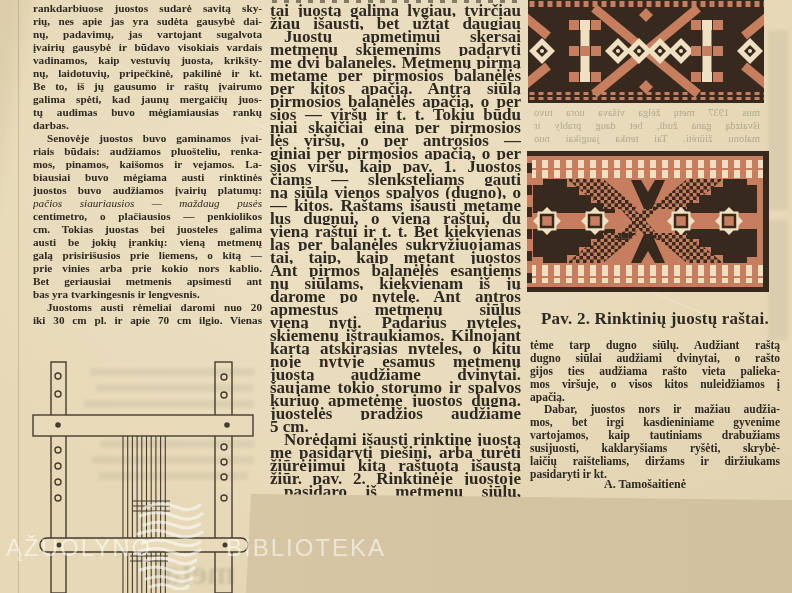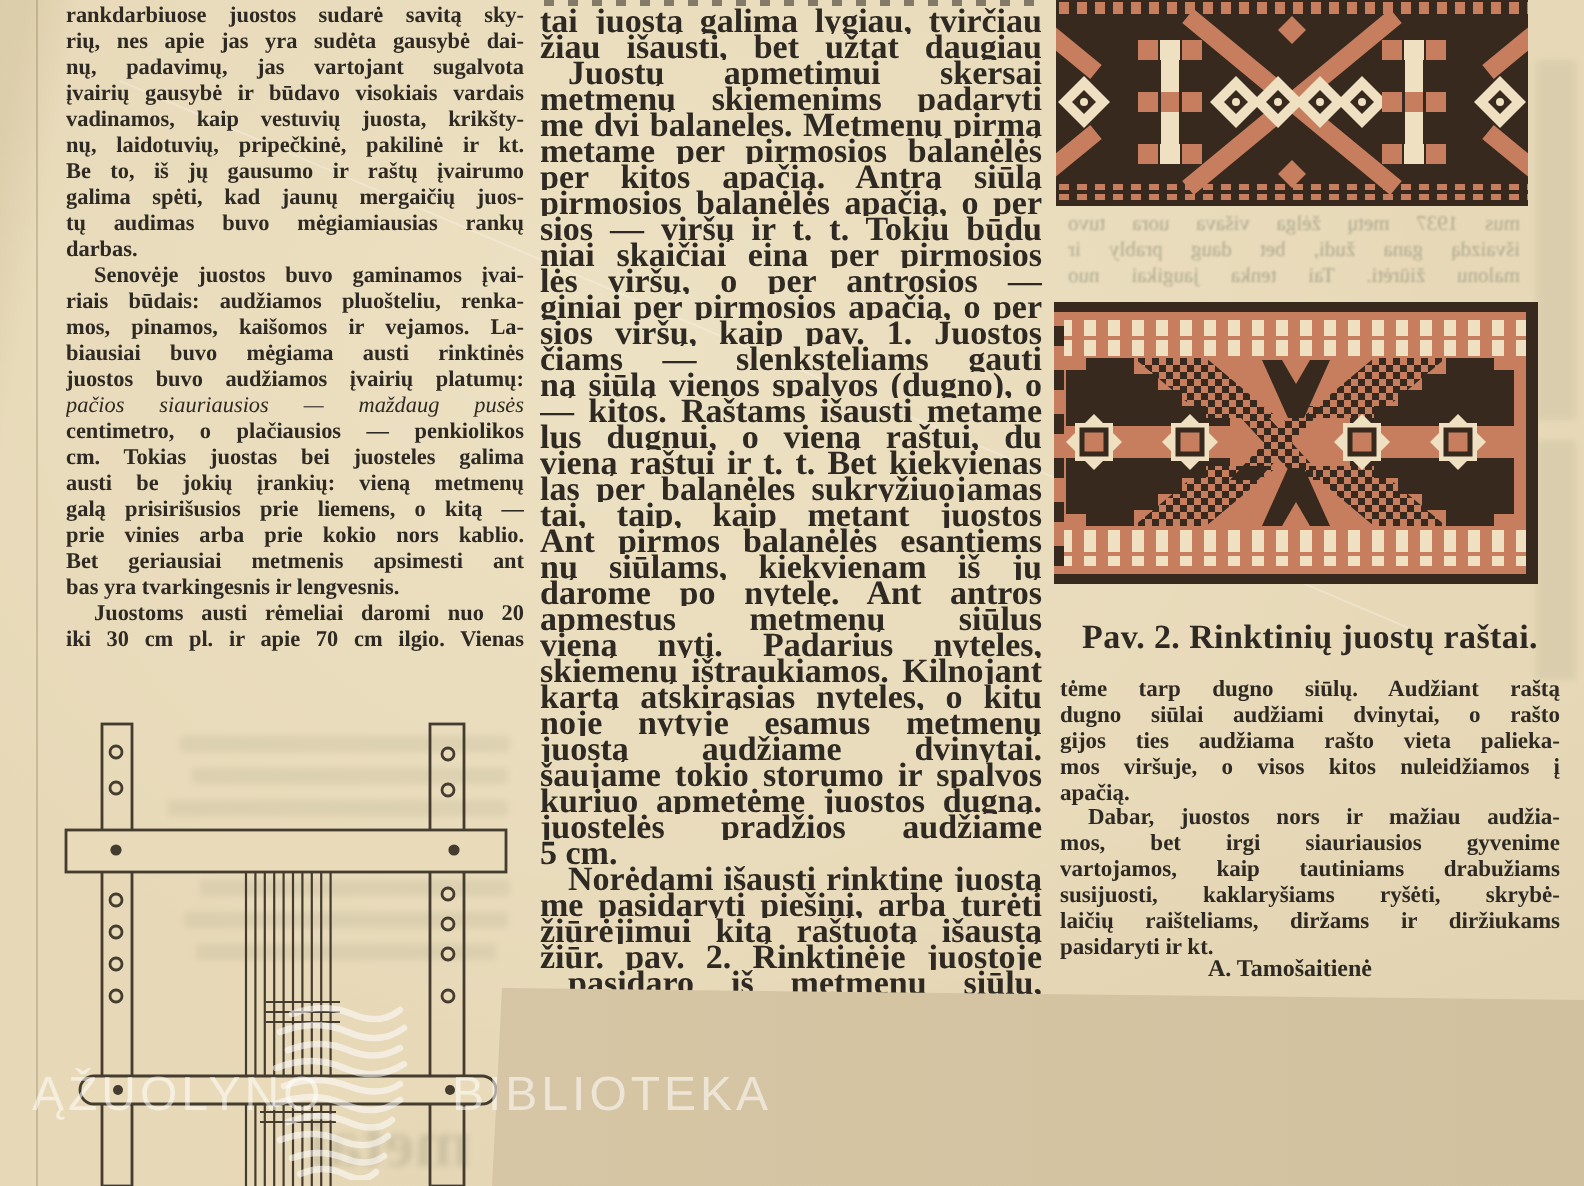--- a/index.html
+++ b/index.html
@@ -48,21 +48,21 @@
   .band1{position:absolute;left:528px;top:0;}
   .band2{position:absolute;left:527px;top:151px;}
 
   
   .flat{position:absolute;inset:0;background:linear-gradient(90deg,#d9c8a7,#d2c19f);
         clip-path:polygon(246px 593px, 251px 494px, 792px 500px, 792px 593px);}
 
   
   .wm{position:absolute;color:rgba(255,255,255,.55);
       font-family:"Liberation Sans", sans-serif;font-size:24px;letter-spacing:2px;}
-  .wm-left{left:16px;top:534px;text-align:right;}
+  .wm-left{left:6px;top:534px;text-align:right;}
   .wm-right{left:226px;top:534px;}
   .wm-logo{position:absolute;left:136px;top:502px;opacity:.55;}
 </style>
 </head>
 <body>
 
 <div class="page">
 
   <div class="crease"></div>
   <div class="scratch"></div>
@@ -309,21 +309,21 @@
   </svg>
 
   <div class="caption">Pav. 2. Rinktinių juostų raštai.</div>
   <div class="col col3">
       <div class="tline">tėme tarp dugno siūlų. Audžiant raštą</div>
       <div class="tline">dugno siūlai audžiami dvinytai, o rašto</div>
       <div class="tline">gijos ties audžiama rašto vieta palieka-</div>
       <div class="tline">mos viršuje, o visos kitos nuleidžiamos į</div>
       <div class="tline end">apačią.</div>
       <div class="tline ind">Dabar, juostos nors ir mažiau audžia-</div>
-      <div class="tline">mos, bet irgi siauriausios gyvenime</div>
+      <div class="tline">mos, bet irgi kasdieniniame gyvenime</div>
       <div class="tline">vartojamos, kaip tautiniams drabužiams</div>
       <div class="tline">susijuosti, kaklaryšiams ryšėti, skrybė-</div>
       <div class="tline">laičių raišteliams, diržams ir diržiukams</div>
       <div class="tline end">pasidaryti ir kt.</div>
     </div>
   <div class="author">A. Tamošaitienė</div>
 
   <div class="bigbleed">metai</div>
 
   <div class="flat"></div>

